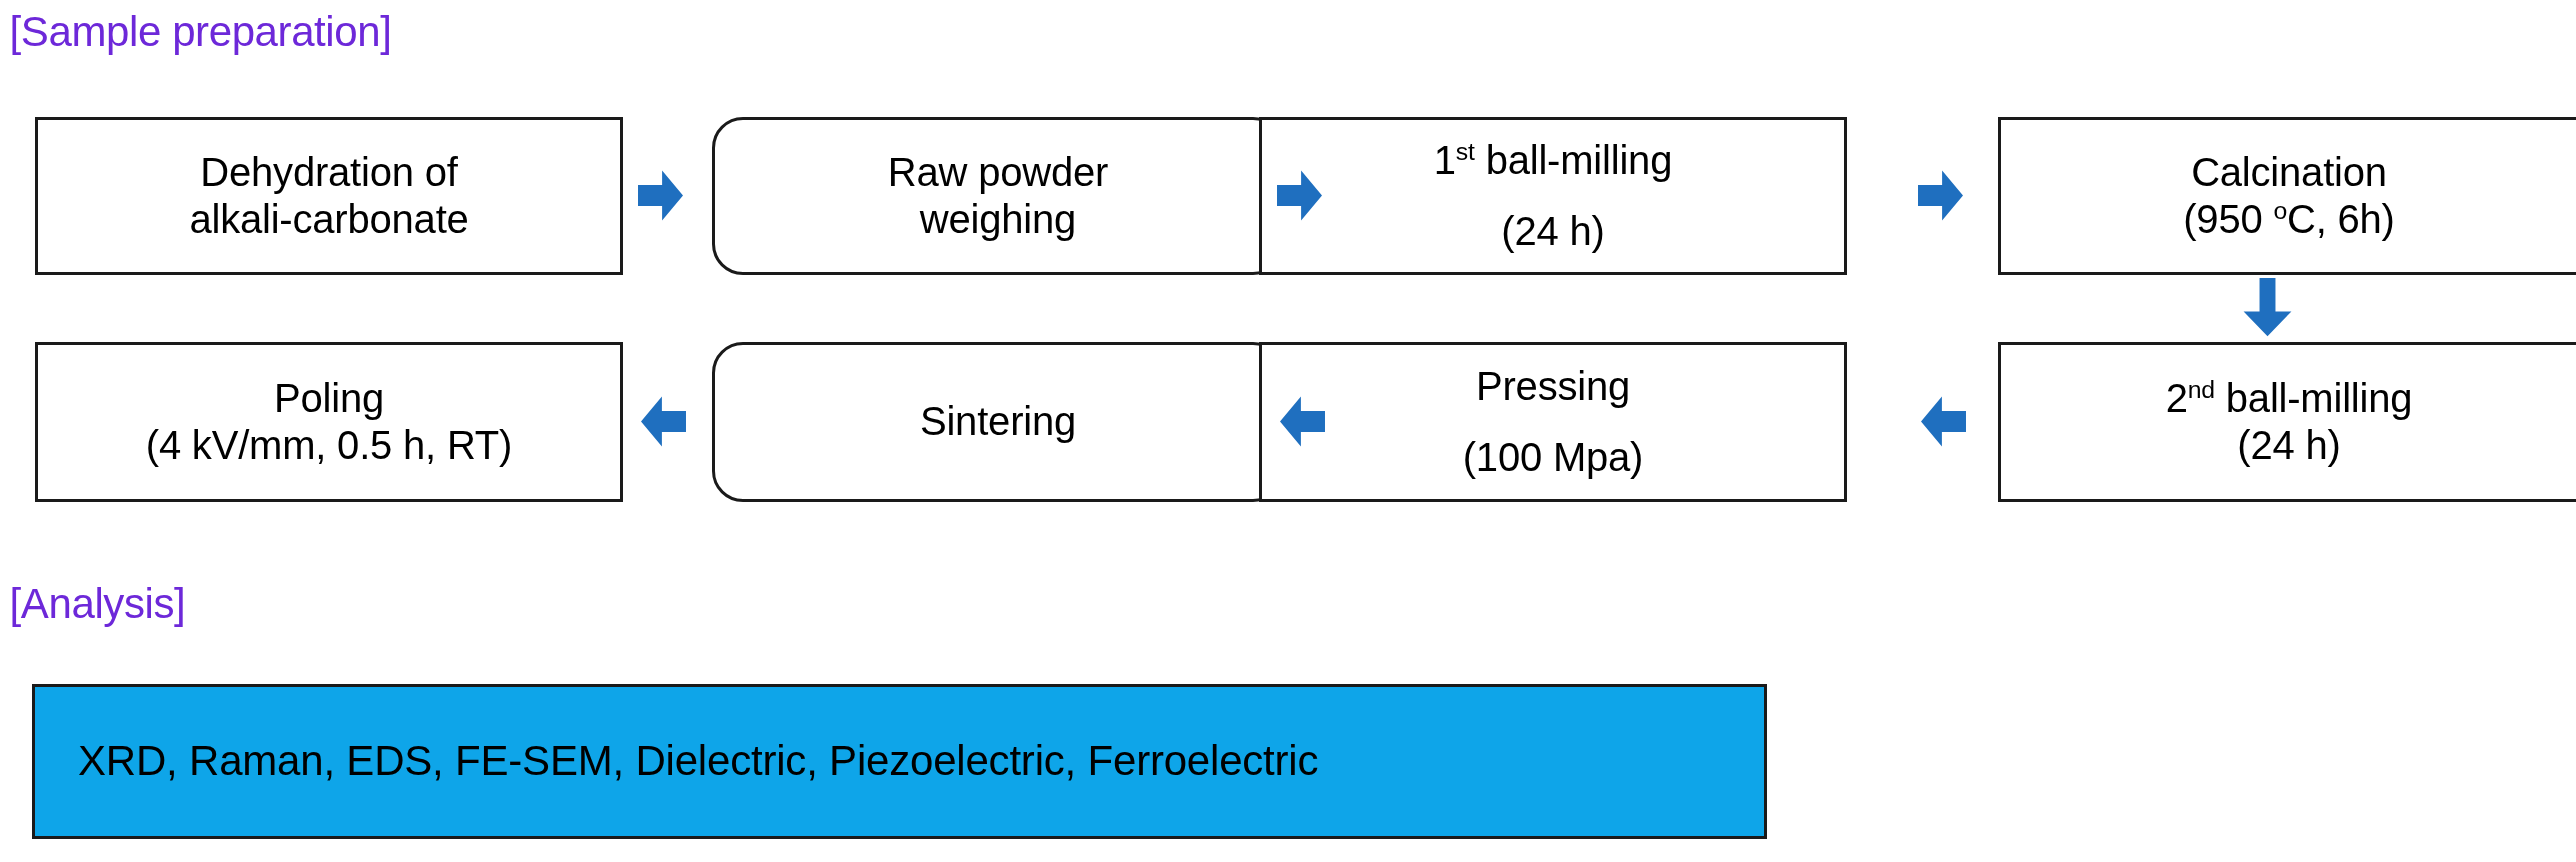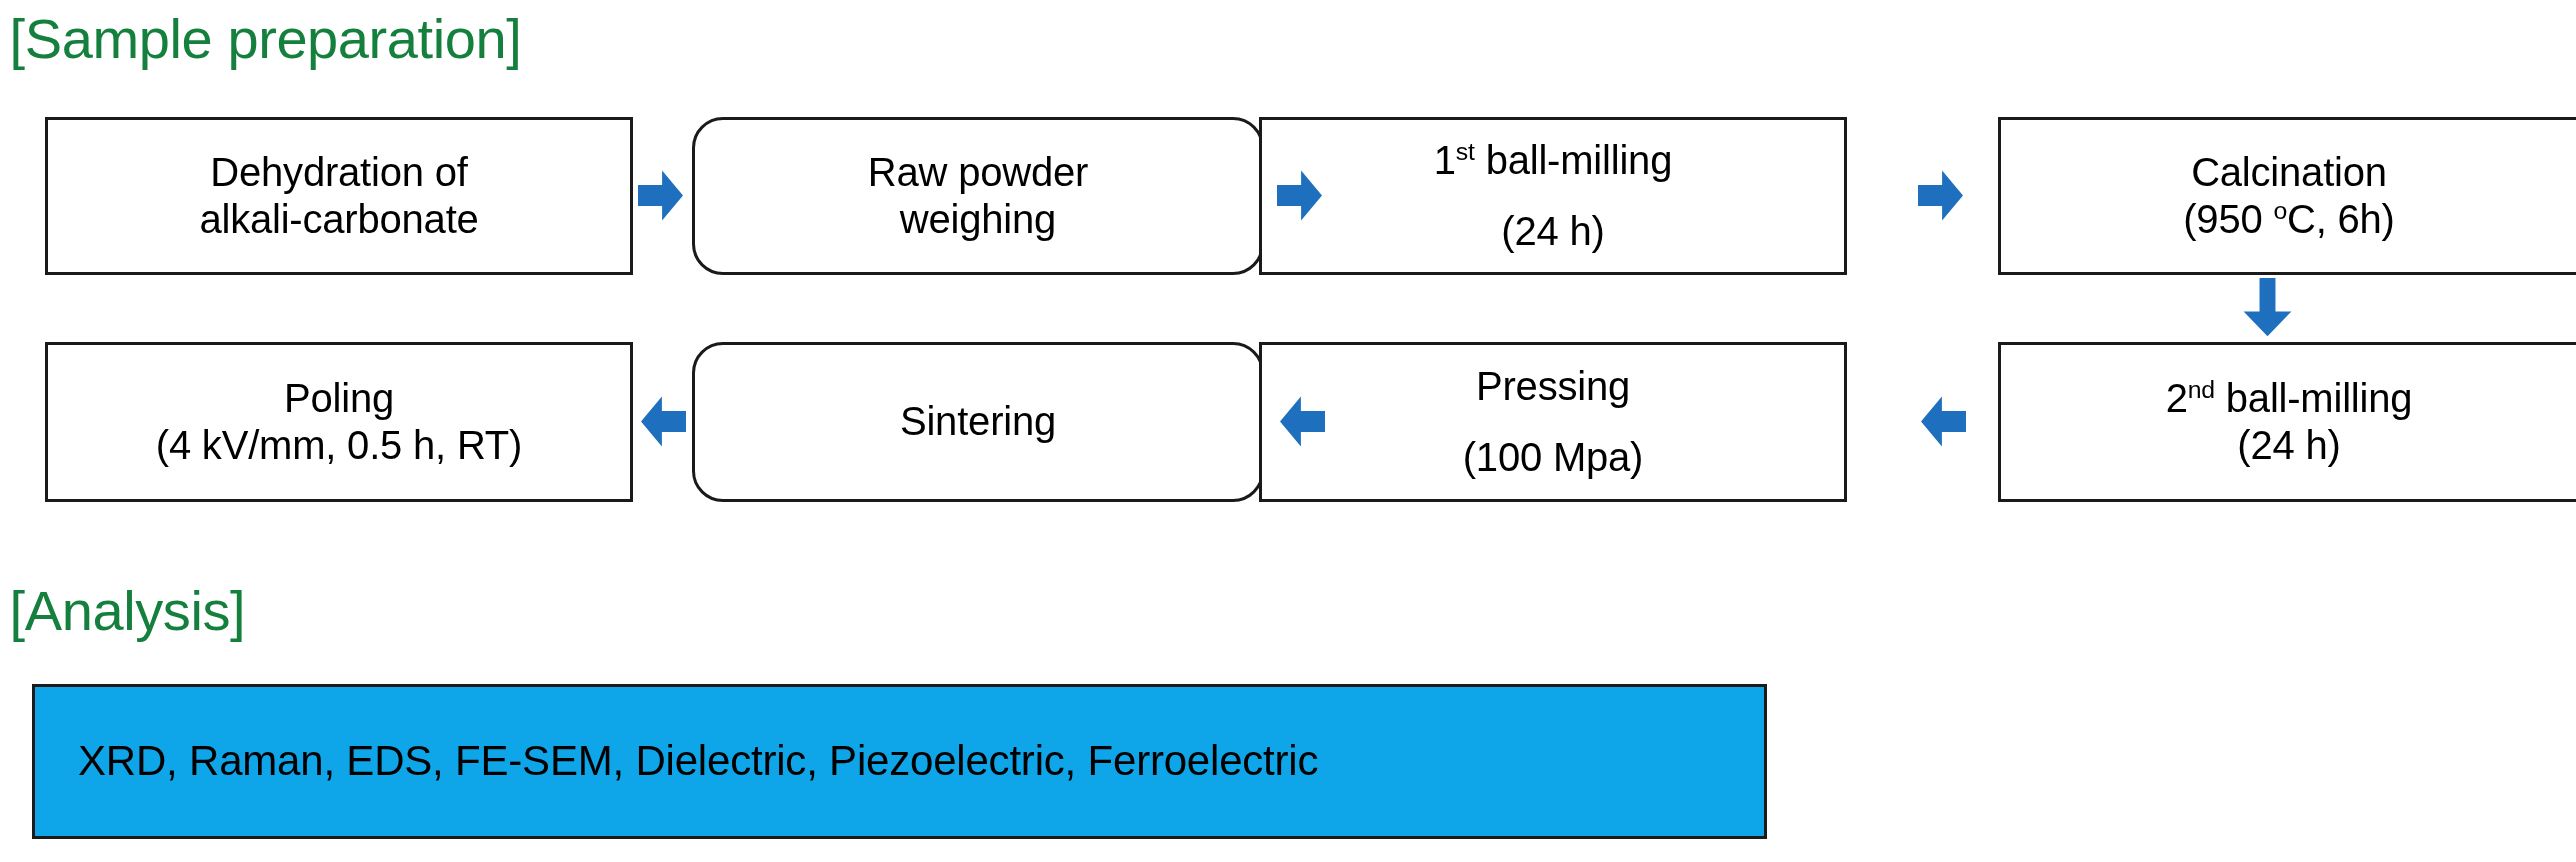--- a/index.html
+++ b/index.html
@@ -11,23 +11,23 @@
     width: 2576px;
     height: 863px;
     position: relative;
     font-family: "Liberation Sans", sans-serif;
     color: #000000;
     overflow: hidden;
   }
 
   .section-title {
     position: absolute;
-    font-size: 56px;
+    font-size: 42px;
     line-height: 1;
-    color: #15803d;
+    color: #6d28d9;
     white-space: nowrap;
     letter-spacing: -0.4px;
   }
   #title-sample { left: 9.6px; top: 11.2px; }
   #title-analysis { left: 9.6px; top: 583px; }
 
   .flow-box {
     position: absolute;
     box-sizing: border-box;
     border: 3.2px solid #1a1a1a;
@@ -43,22 +43,22 @@
     line-height: 1.18;
     white-space: nowrap;
     letter-spacing: -0.2px;
   }
 
   
   .r1 { top: 117px; height: 158px; }
   
   .r2 { top: 342px; height: 160px; }
 
-  .c1 { left: 45px;   width: 588px; }
-  .c2 { left: 692px;  width: 572px; border-radius: 31px; }
+  .c1 { left: 35px;   width: 588px; }
+  .c2 { left: 712px;  width: 572px; border-radius: 31px; }
   .c3 { left: 1259px; width: 588px; gap: 23px; }
   .c4 { left: 1974px; width: 582px; margin-left: 24px; }
 
   #analysis-box {
     position: absolute;
     left: 32px;
     top: 684px;
     width: 1735px;
     height: 155px;
     box-sizing: border-box;

